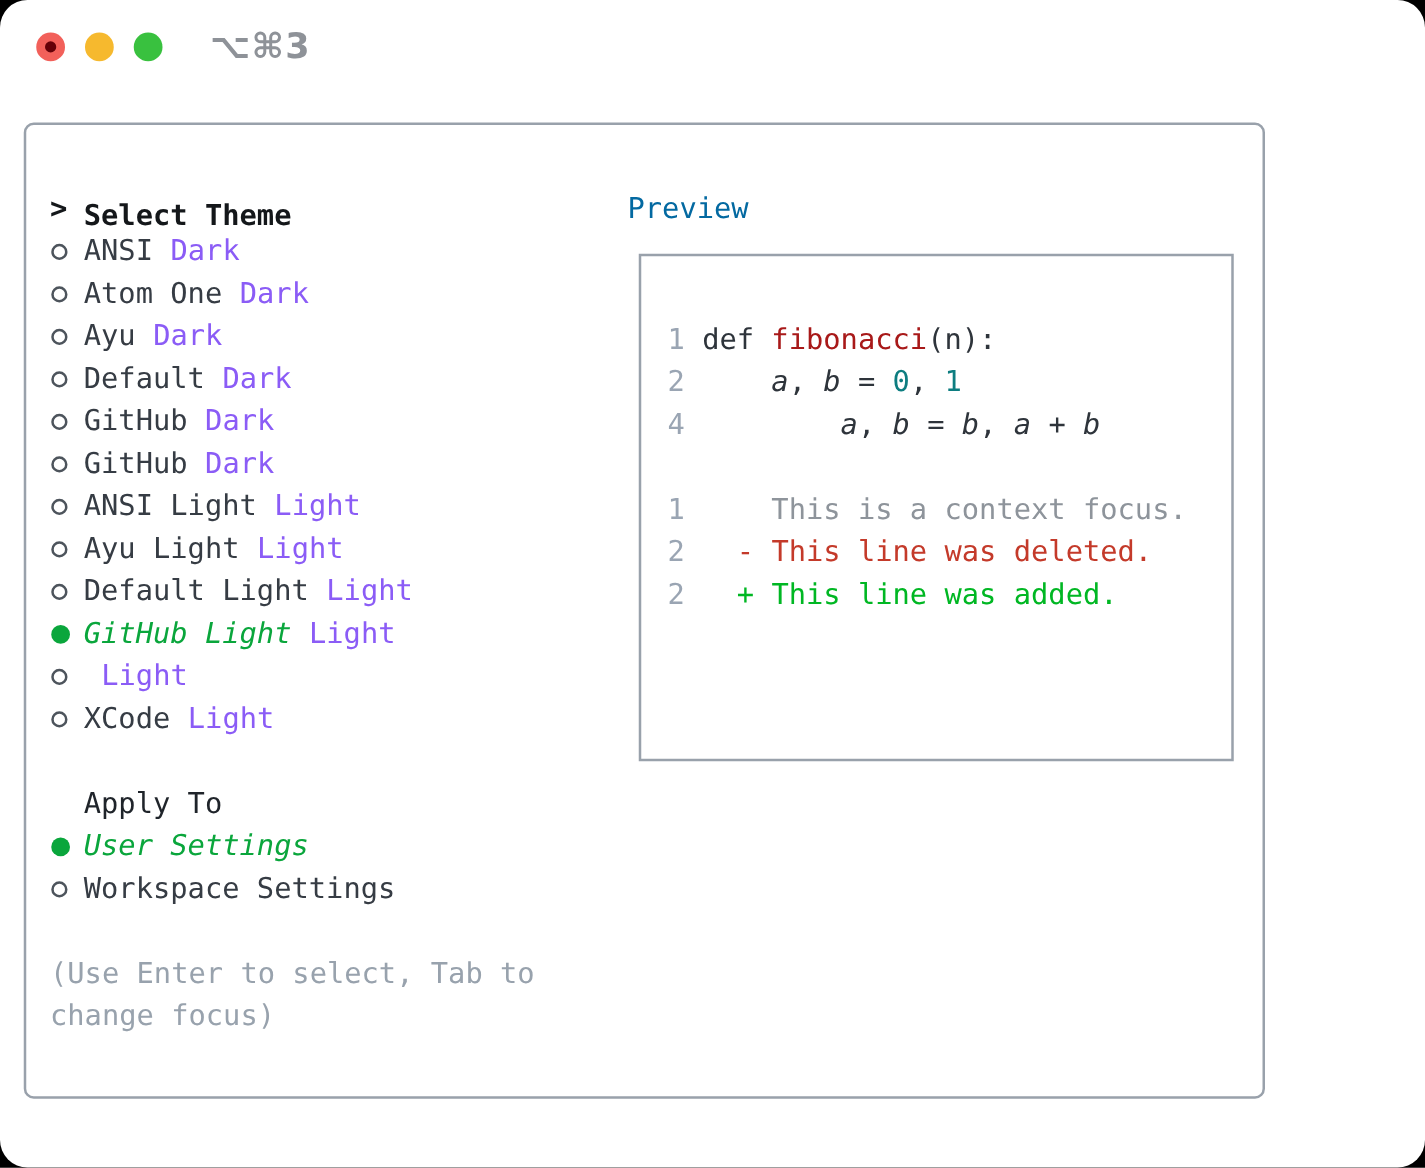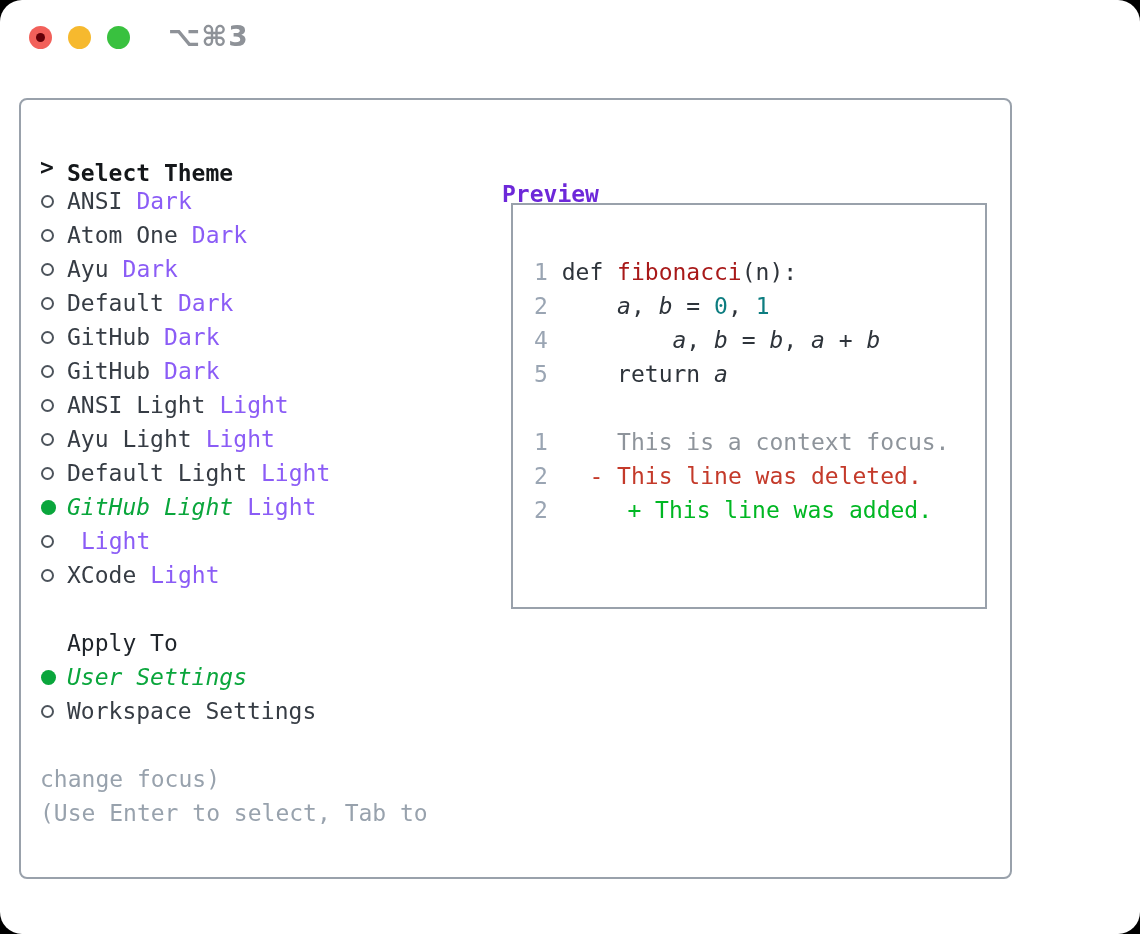--- a/index.html
+++ b/index.html
@@ -29,34 +29,34 @@
   .name{color:#363c44;}
   .tag{color:#8b5cf6;margin-left:14px;}
   .sel-text{color:#0aa63c;font-style:italic;}
   .left-col{position:absolute;left:19px;top:50px;}
   .hdr{font-weight:bold;color:#14171a;margin-top:12px;}
   .apply-hdr{color:#1f242a;}
   .hint{color:#98a2ad;}
   .hint .full{margin-left:0;}
   
   .preview-hdr{position:absolute;left:481px;top:50px;height:34px;line-height:34px;
-    font-size:23px;font-weight:bold;color:#6d28d9;margin-top:27px;}
+    font-size:23px;font-weight:normal;color:#0369a1;}
   .preview-box{position:absolute;left:490px;top:103px;width:476px;height:406px;
     border:2px solid #99a1ab;box-sizing:border-box;background:#fff;
     padding:50px 0 12px 21px;overflow:hidden;}
   .pline{height:34px;line-height:34px;font-size:23px;white-space:pre;}
   .c-lnum{color:#9aa5b3;}
   .c-code{color:#2e343b;}
   .c-func{color:#a81919;}
   .c-var{color:#2e343b;font-style:italic;}
   .c-numlit{color:#0d7d80;}
   .c-builtin{color:#2f9fd6;}
   .c-ctx{color:#8e949b;}
   .c-del{color:#c43a2a;}
-  .c-add{color:#00b723;margin-left:38px;}
+  .c-add{color:#00b723;}
 </style>
 </head>
 <body>
 
 <div class="window">
 
   <div class="titlebar">
     <div class="light light-close">
         <div class="dot"></div>
       </div>
@@ -89,32 +89,31 @@
       <div class="row"></div>
       <div class="row">
         <span class="marker"></span>
         <span class="apply-hdr">Apply To</span>
       </div>
       <div id="apply-list">
           <div class="row"><span class="marker"><span class="circle sel"></span></span><span class="name sel-text">User Settings</span></div>
           <div class="row"><span class="marker"><span class="circle"></span></span><span class="name">Workspace Settings</span></div>
         </div>
       <div class="row"></div>
+      <div class="row hint"><span class="full">(Use Enter to select, Tab to</span></div>
       <div class="row hint"><span class="full">change focus)</span></div>
-      <div class="row hint"><span class="full">(Use Enter to select, Tab to</span></div>
     </div>
 
     <div class="preview-hdr">Preview</div>
 
     <div class="preview-box">
       <div id="preview-code">
           <div class="pline"><span class="c-lnum">1 </span><span class="c-code">def </span><span class="c-func">fibonacci</span><span class="c-code">(n):</span></div>
           <div class="pline"><span class="c-lnum">2 </span><span class="c-code">    </span><span class="c-var">a</span><span class="c-code">, </span><span class="c-var">b</span><span class="c-code"> = </span><span class="c-numlit">0</span><span class="c-code">, </span><span class="c-numlit">1</span></div>
           <div class="pline"><span class="c-lnum">4 </span><span class="c-code">        </span><span class="c-var">a</span><span class="c-code">, </span><span class="c-var">b</span><span class="c-code"> = </span><span class="c-var">b</span><span class="c-code">, </span><span class="c-var">a</span><span class="c-code"> + </span><span class="c-var">b</span></div>
-          <div class="pline"><span class="c-lnum">5 </span><span class="c-code">    return </span><span class="c-var">a</span></div>
           <div class="pline">&nbsp;</div>
           <div class="pline"><span class="c-lnum">1</span><span class="c-ctx">     This is a context focus.</span></div>
           <div class="pline"><span class="c-lnum">2</span><span class="c-code">   </span><span class="c-del">- This line was deleted.</span></div>
           <div class="pline"><span class="c-lnum">2</span><span class="c-code">   </span><span class="c-add">+ This line was added.</span></div>
         </div>
     </div>
 
   </div>
 </div>
 

